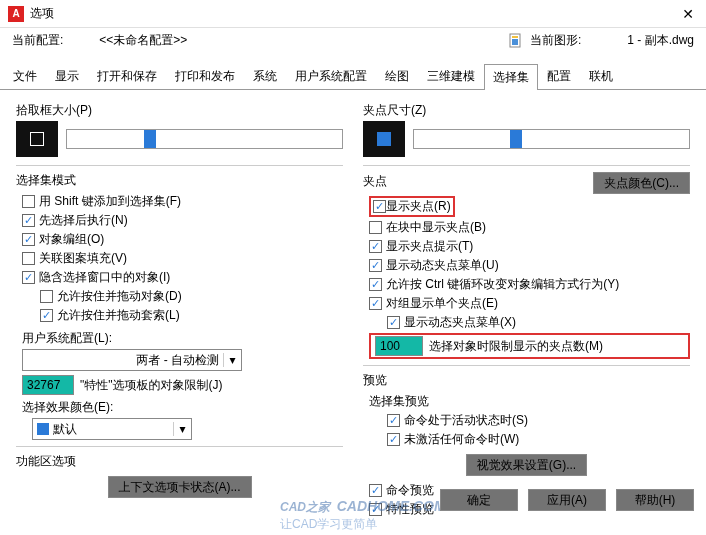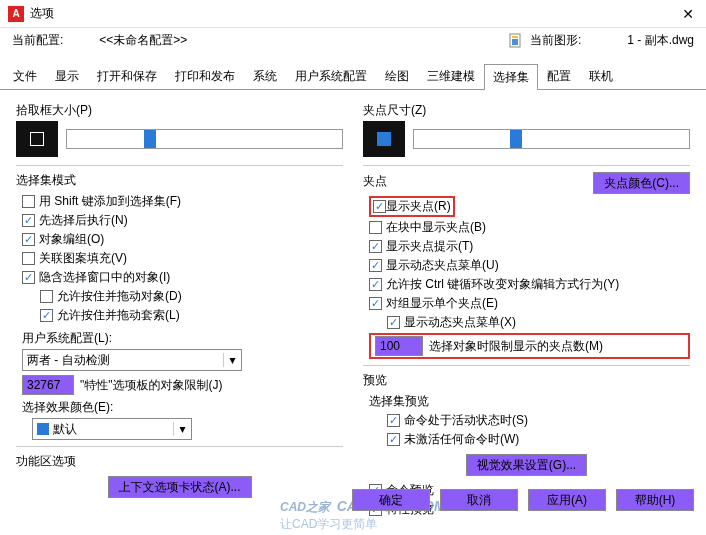--- a/index.html
+++ b/index.html
@@ -24,27 +24,27 @@
 .preview-box .sq { width: 14px; height: 14px; border: 1px solid #fff; }
 .preview-box .sq.filled { background: #2a7ad8; border: none; }
 .slider { flex: 1; height: 20px; position: relative; border: 1px solid #999; background: #fff; }
 .slider .thumb { position: absolute; top: 0; width: 12px; height: 18px; background: #2a7ad8; }
 .divider { border: none; border-top: 1px solid #ccc; margin: 6px 0; }
 .fieldset-label { margin-bottom: 4px; }
 .checkbox-row { display: flex; align-items: center; gap: 4px; margin: 2px 0 2px 6px; }
 .checkbox-row.indent { margin-left: 24px; }
 .checkbox { width: 13px; height: 13px; border: 1px solid #666; display: inline-flex; align-items: center; justify-content: center; background: #fff; cursor: pointer; }
 .checkbox.checked::after { content: "✓"; color: #2a7ad8; font-size: 11px; line-height: 1; }
-.textfield { border: 1px solid #888; padding: 1px 4px; background: #8b5cf6; height: 20px; }
+.textfield { border: 1px solid #888; padding: 1px 4px; background: #14b8a6; height: 20px; }
 .combo { display: flex; align-items: center; border: 1px solid #888; height: 22px; width: 220px; }
-.combo .val { flex: 1; padding: 0 4px; }
+.combo .val { flex: 1; padding: 0 4px; text-align: right; }
 .combo .arrow { width: 18px; text-align: center; border-left: 1px solid #ccc; cursor: pointer; }
 .inline-input { display: flex; align-items: center; gap: 6px; margin: 4px 0 4px 6px; }
 .inline-input input { width: 52px; }
-.btn { border: 1px solid #888; background: #8b5cf6; padding: 2px 10px; height: 22px; cursor: pointer; display: inline-flex; align-items: center; }
+.btn { border: 1px solid #888; background: #737373; padding: 2px 10px; height: 22px; cursor: pointer; display: inline-flex; align-items: center; }
 .btn-row-center { text-align: center; margin: 6px 0; }
 .color-combo { display: flex; align-items: center; border: 1px solid #888; height: 22px; width: 160px; }
 .color-combo .swatch { width: 12px; height: 12px; background: #2a7ad8; margin: 0 4px; }
 .color-combo .val { flex: 1; }
 .color-combo .arrow { width: 18px; text-align: center; border-left: 1px solid #ccc; cursor: pointer; }
 .red-highlight { border: 2px solid #d33; padding: 0 2px; display: inline-flex; align-items: center; }
 .red-highlight-row { border: 2px solid #d33; padding: 1px 4px; display: flex; align-items: center; gap: 6px; margin: 2px 0; }
 .footer-btns { position: absolute; bottom: 24px; right: 12px; display: flex; gap: 10px; }
 .footer-btns .btn { width: 78px; justify-content: center; }
 .watermark { position: absolute; bottom: 18px; left: 280px; color: #3a6aa8; font-style: italic; pointer-events: none; opacity: 0.5; font-size: 24px; font-weight: bold; white-space: nowrap;}
@@ -220,16 +220,15 @@
         <span>特性预览</span>
       </div>
   </div>
 </div>
 
 <div class="watermark"><span>CAD之家</span> <span style="font-size:14px">CADHOME.COM.CN</span></div>
 <div class="watermark2">让CAD学习更简单</div>
 
 <div class="footer-btns">
   <span class="btn">确定</span>
-  <span class="btn">取消</span>
   <span class="btn">应用(A)</span>
   <span class="btn">帮助(H)</span>
 </div>
 
 </body></html>

